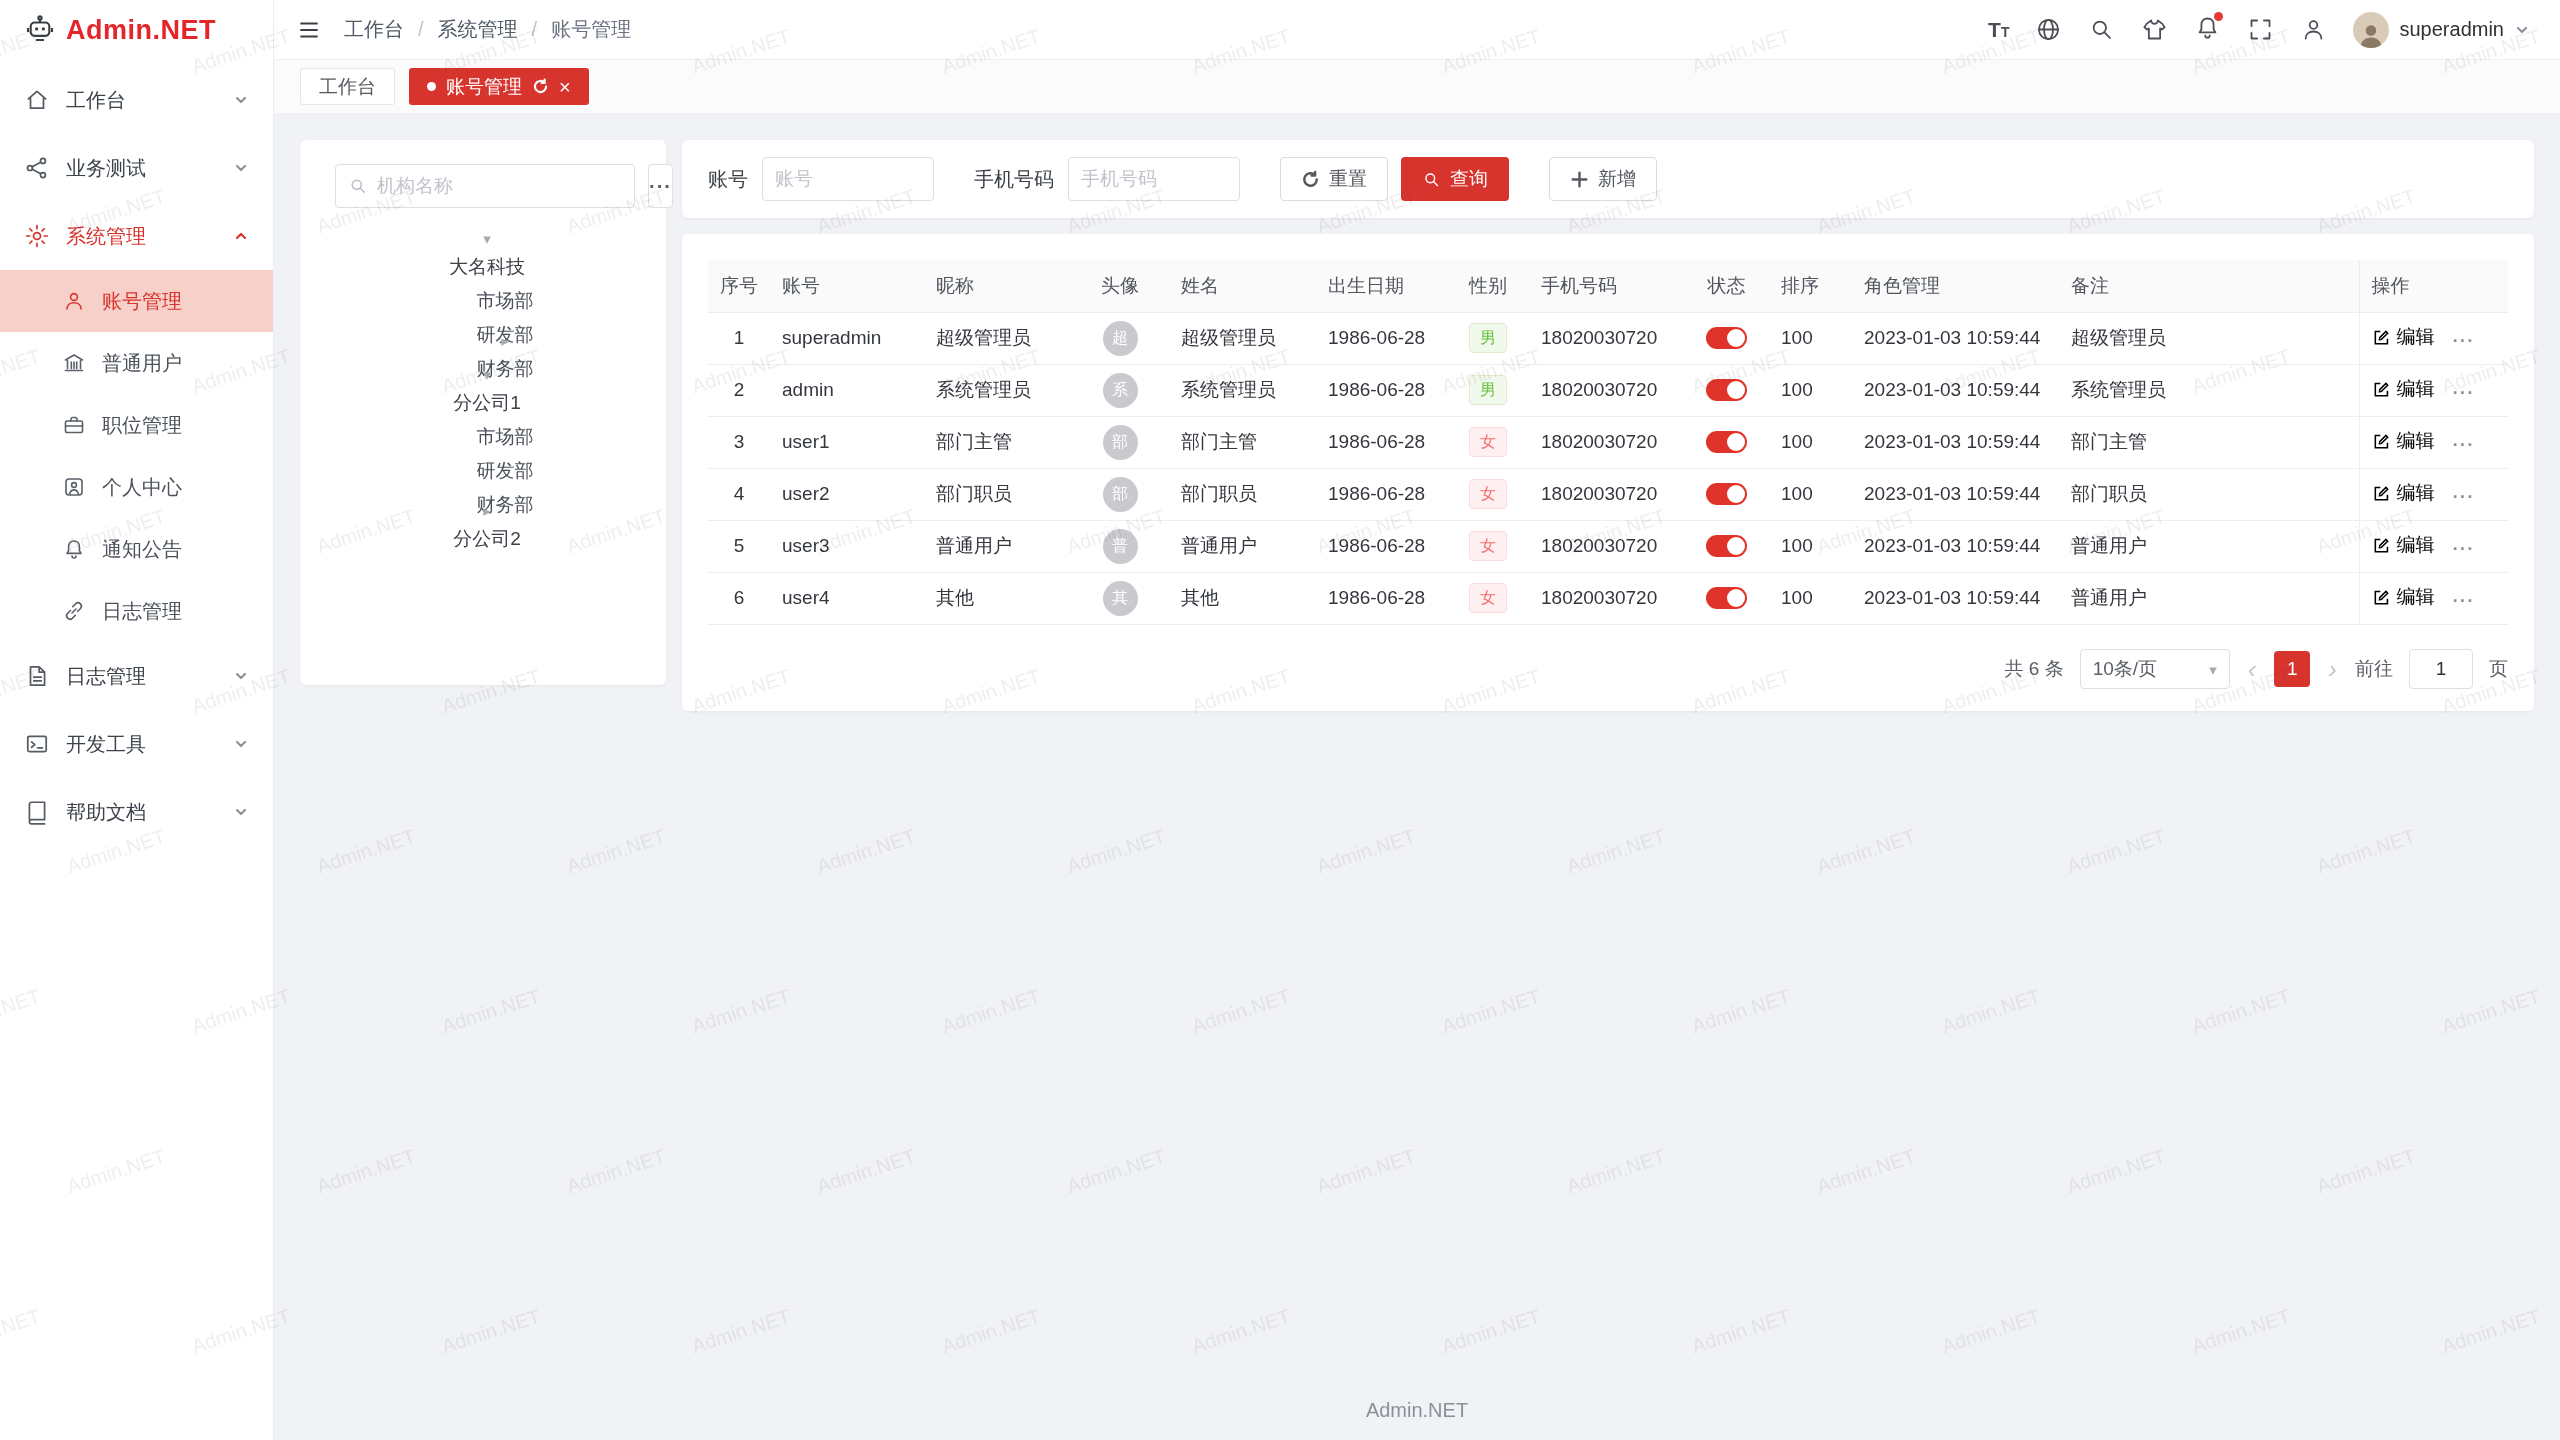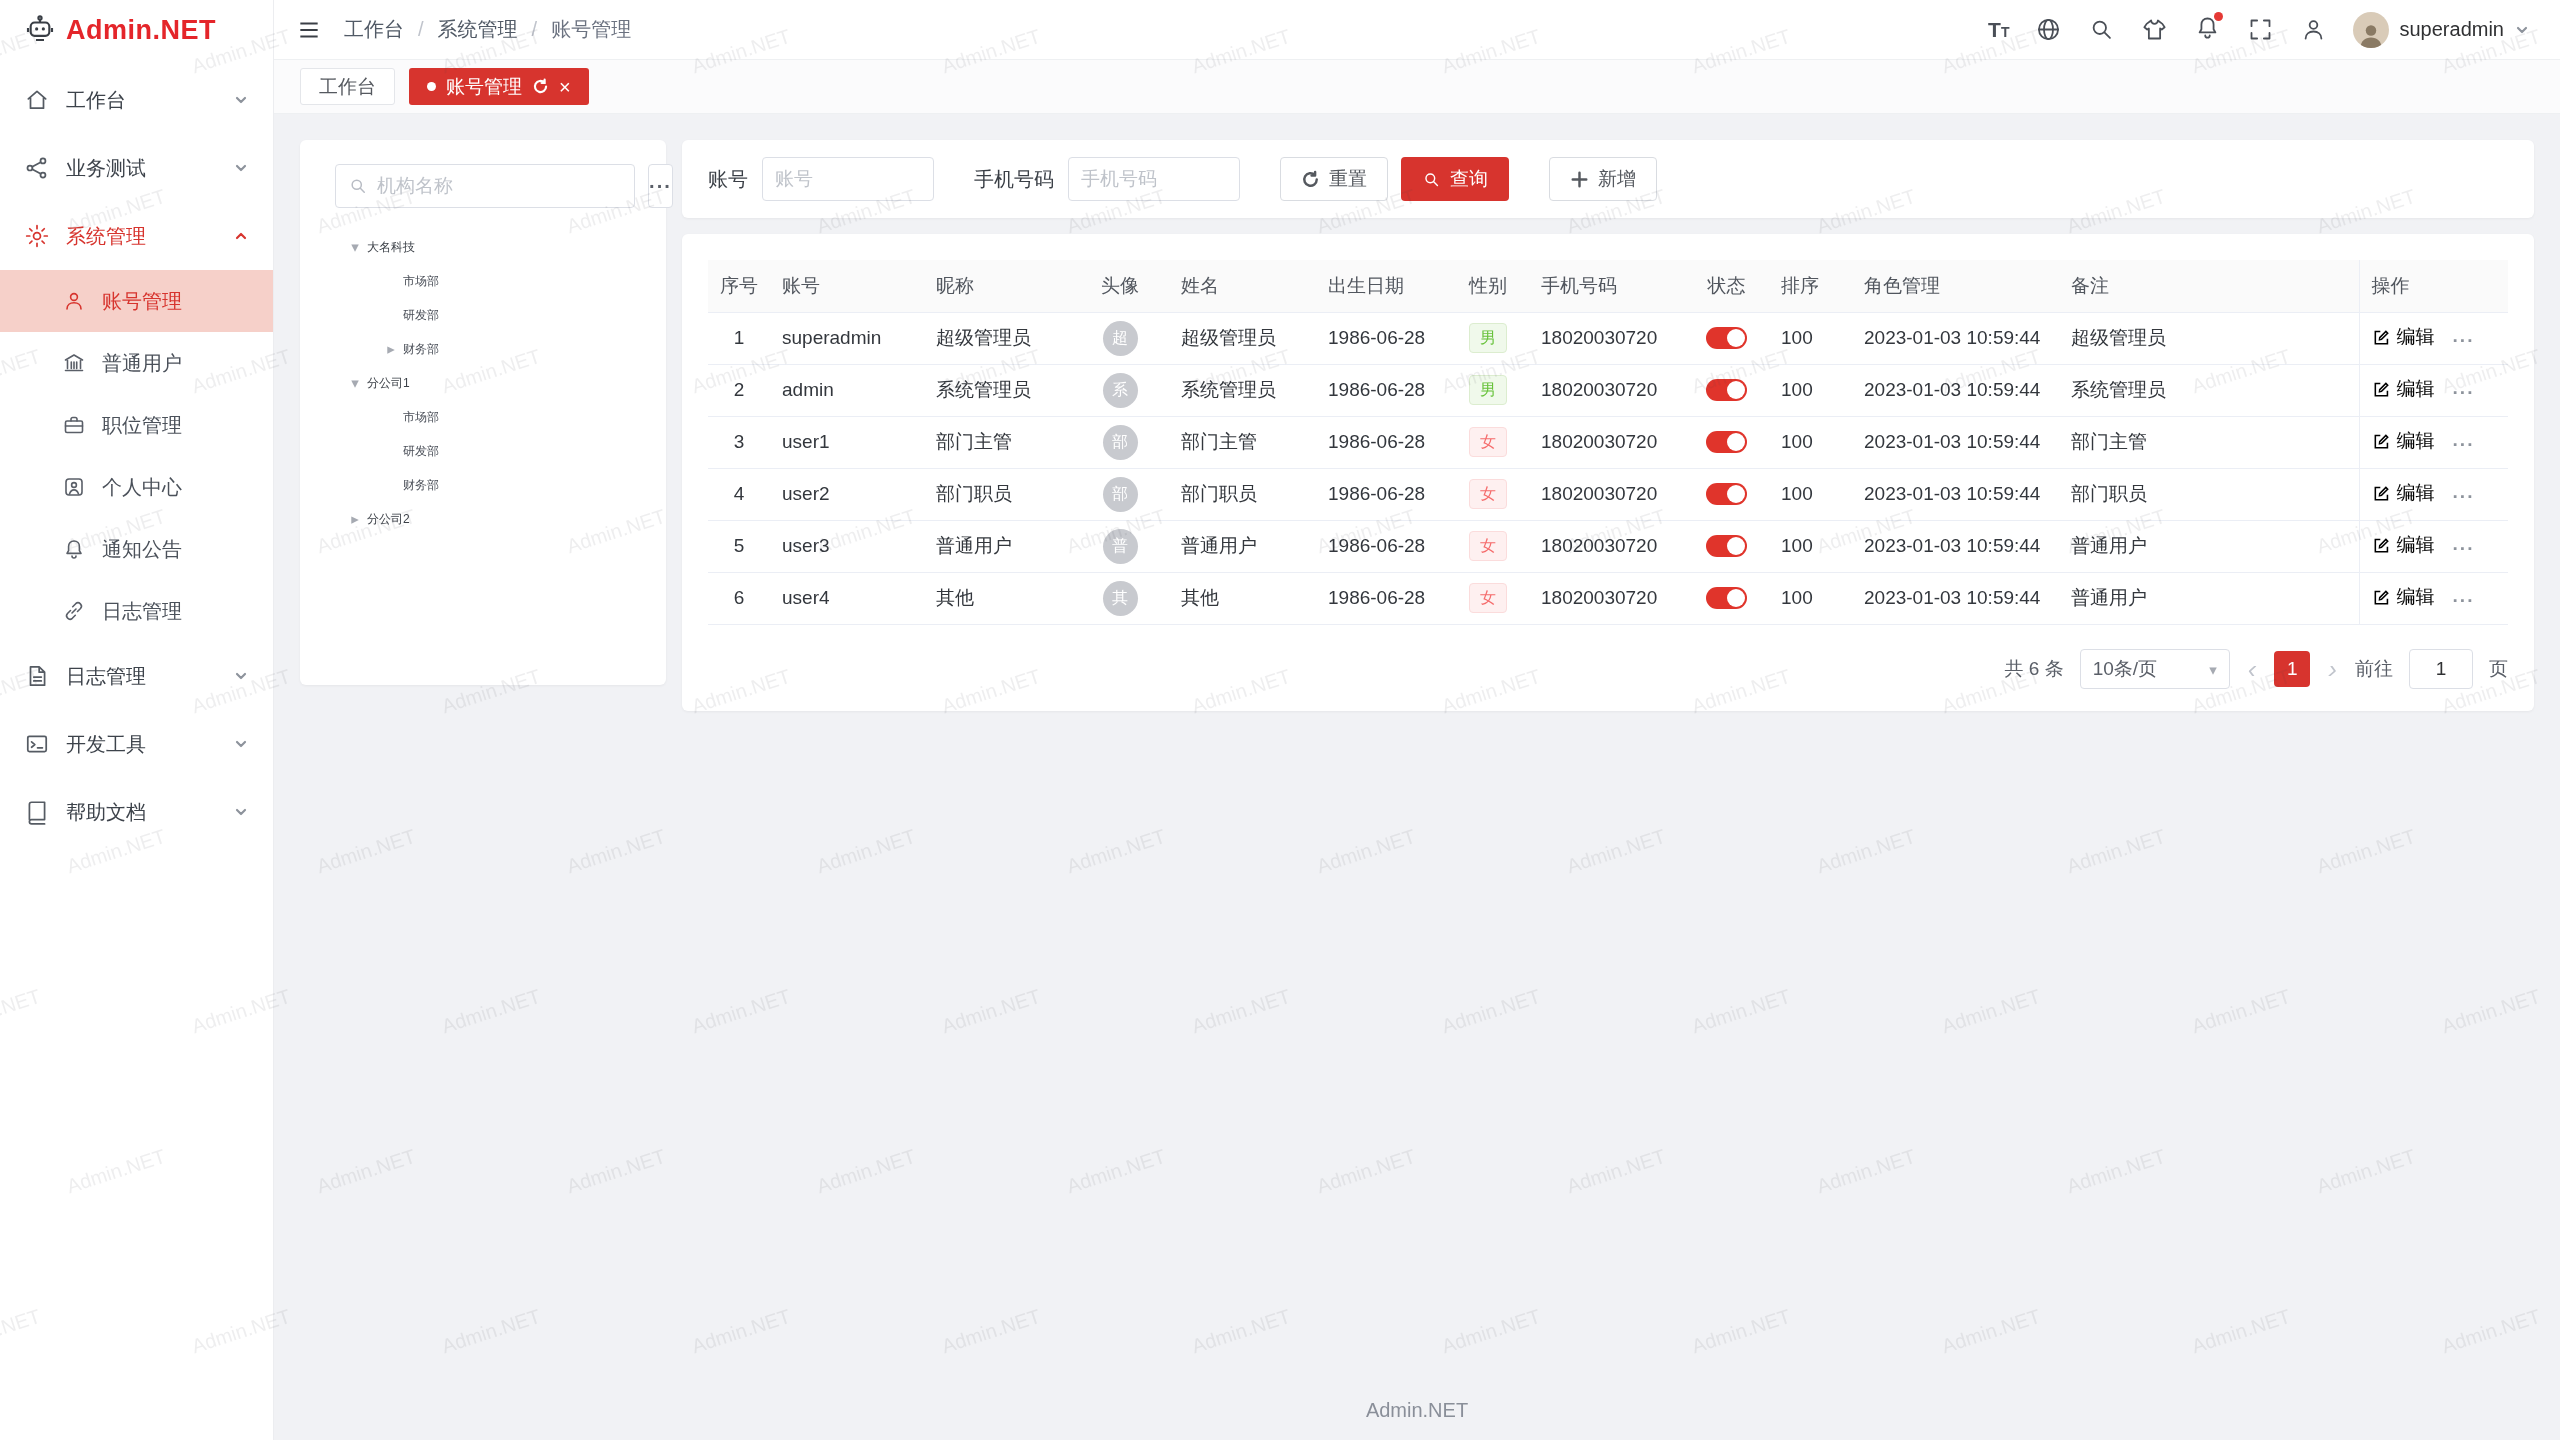--- a/index.html
+++ b/index.html
@@ -67,21 +67,21 @@
   
   .tree-card { width:366px; height:545px; padding:24px 35px; flex:0 0 366px; }
   .tree-search-row { display:flex; gap:13px; }
   .tree-search { flex:1; height:44px; border:1px solid #dcdfe6; border-radius:4px; display:flex; align-items:center; padding:0 12px; gap:9px; background:#fff; }
   .tree-search svg { width:20px; height:20px; stroke:#b8bcc4; fill:none; stroke-width:1.8; stroke-linecap:round; }
   .tree-search input { border:none; outline:none; flex:1; font-size:19px; font-family:inherit; color:#303133; min-width:0; }
   .tree-search input::placeholder { color:#bfc3ca; }
   .tree-more-btn { width:44px; height:44px; border:1px solid #dcdfe6; border-radius:4px; background:#fff; cursor:pointer; color:#5a5f68; font-size:20px; display:flex; align-items:center; justify-content:center; letter-spacing:1px; }
   .tree-more-btn::before { content:"\00B7\00B7\00B7"; font-weight:bold; }
   .tree { margin-top:22px; }
-  .tree-row { height:34px; display:flex; align-items:center; cursor:pointer; font-size:12px; color:#3c4148; }
+  .tree-row { height:34px; display:flex; align-items:center; cursor:pointer; font-size:19px; color:#3c4148;flex-direction:column; }
   .tree-row .tcaret { width:24px; color:#a6aab2; font-size:15px; text-align:center; flex:0 0 24px; }
   .tcaret.down::before { content:"\25BE"; }
   .tcaret.right::before { content:"\25B8"; }
   .tree-group { padding-left:8px; }
   .tree-leaf { padding-left:44px; color:#4a4f58; }
 
   
   .right-col { flex:1; display:flex; flex-direction:column; gap:16px; min-width:0; }
   .query-card { height:78px; display:flex; align-items:center; padding:0 26px; gap:0; }
   .q-label { font-size:20px; color:#3a3f46; margin-right:14px; }

